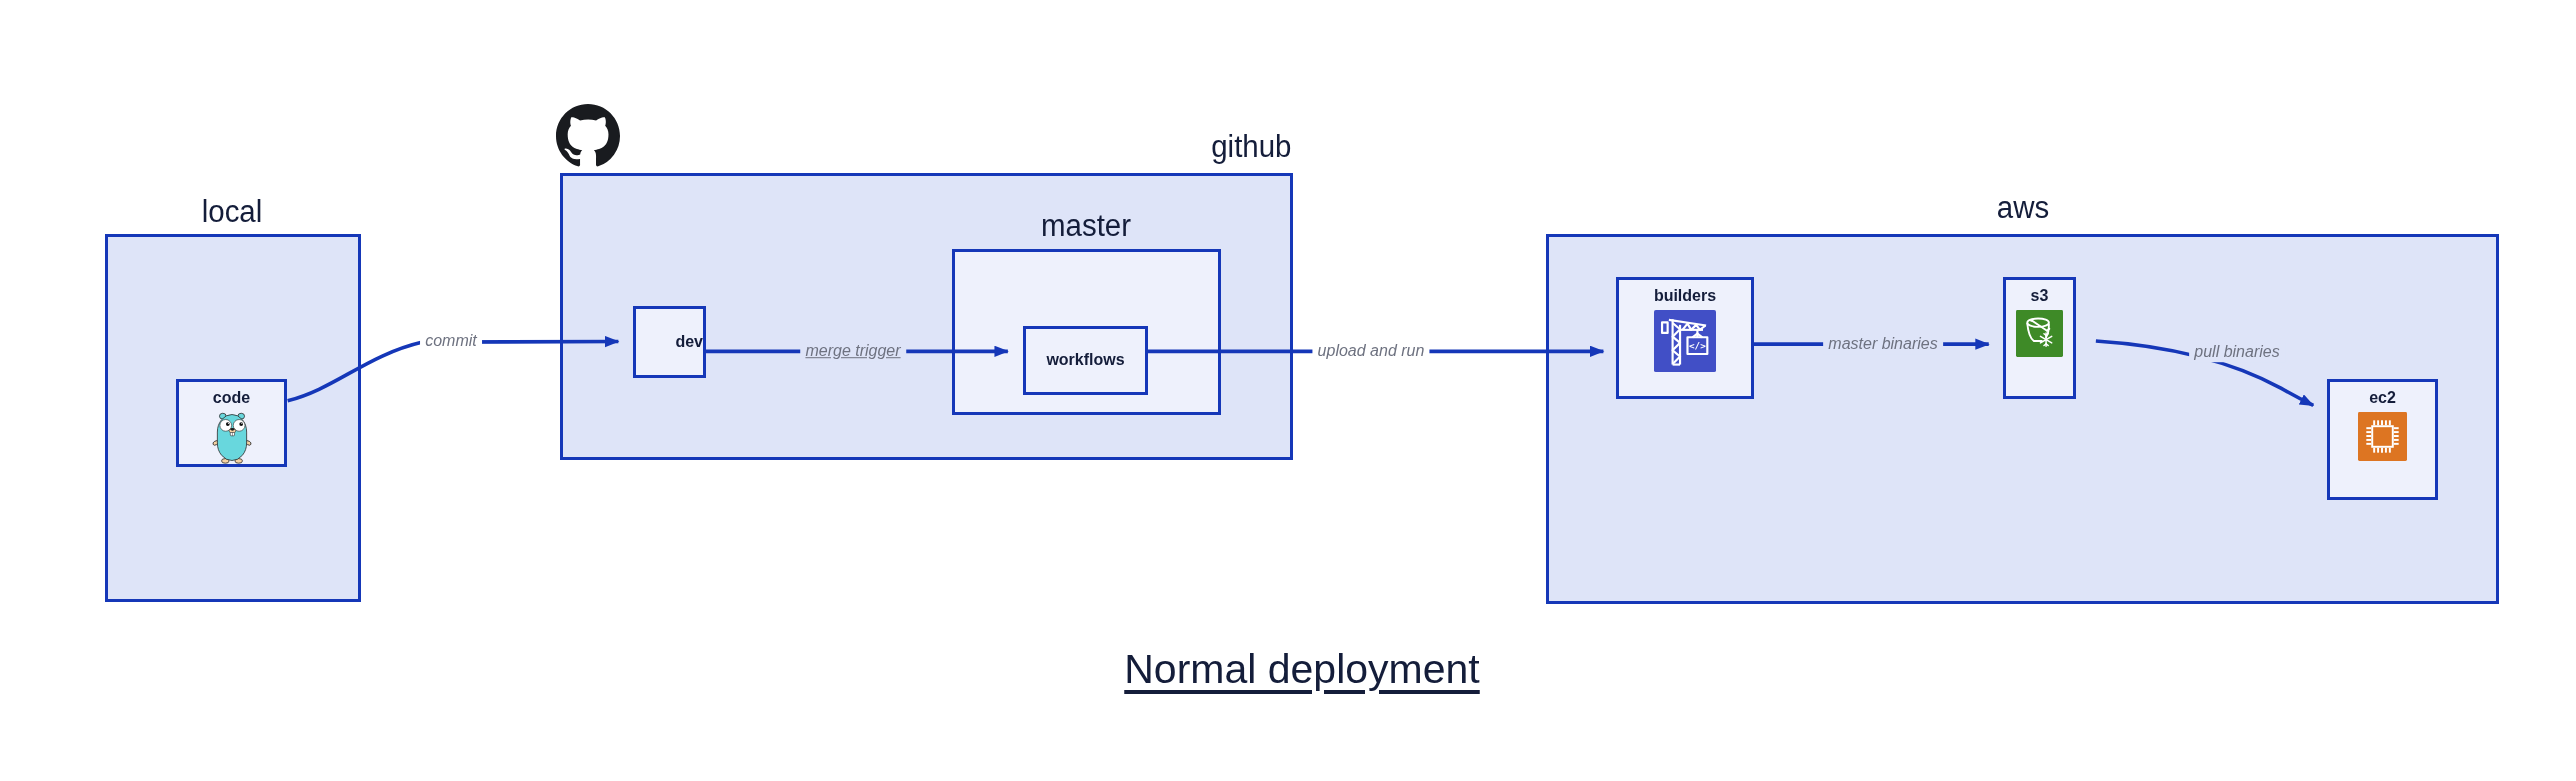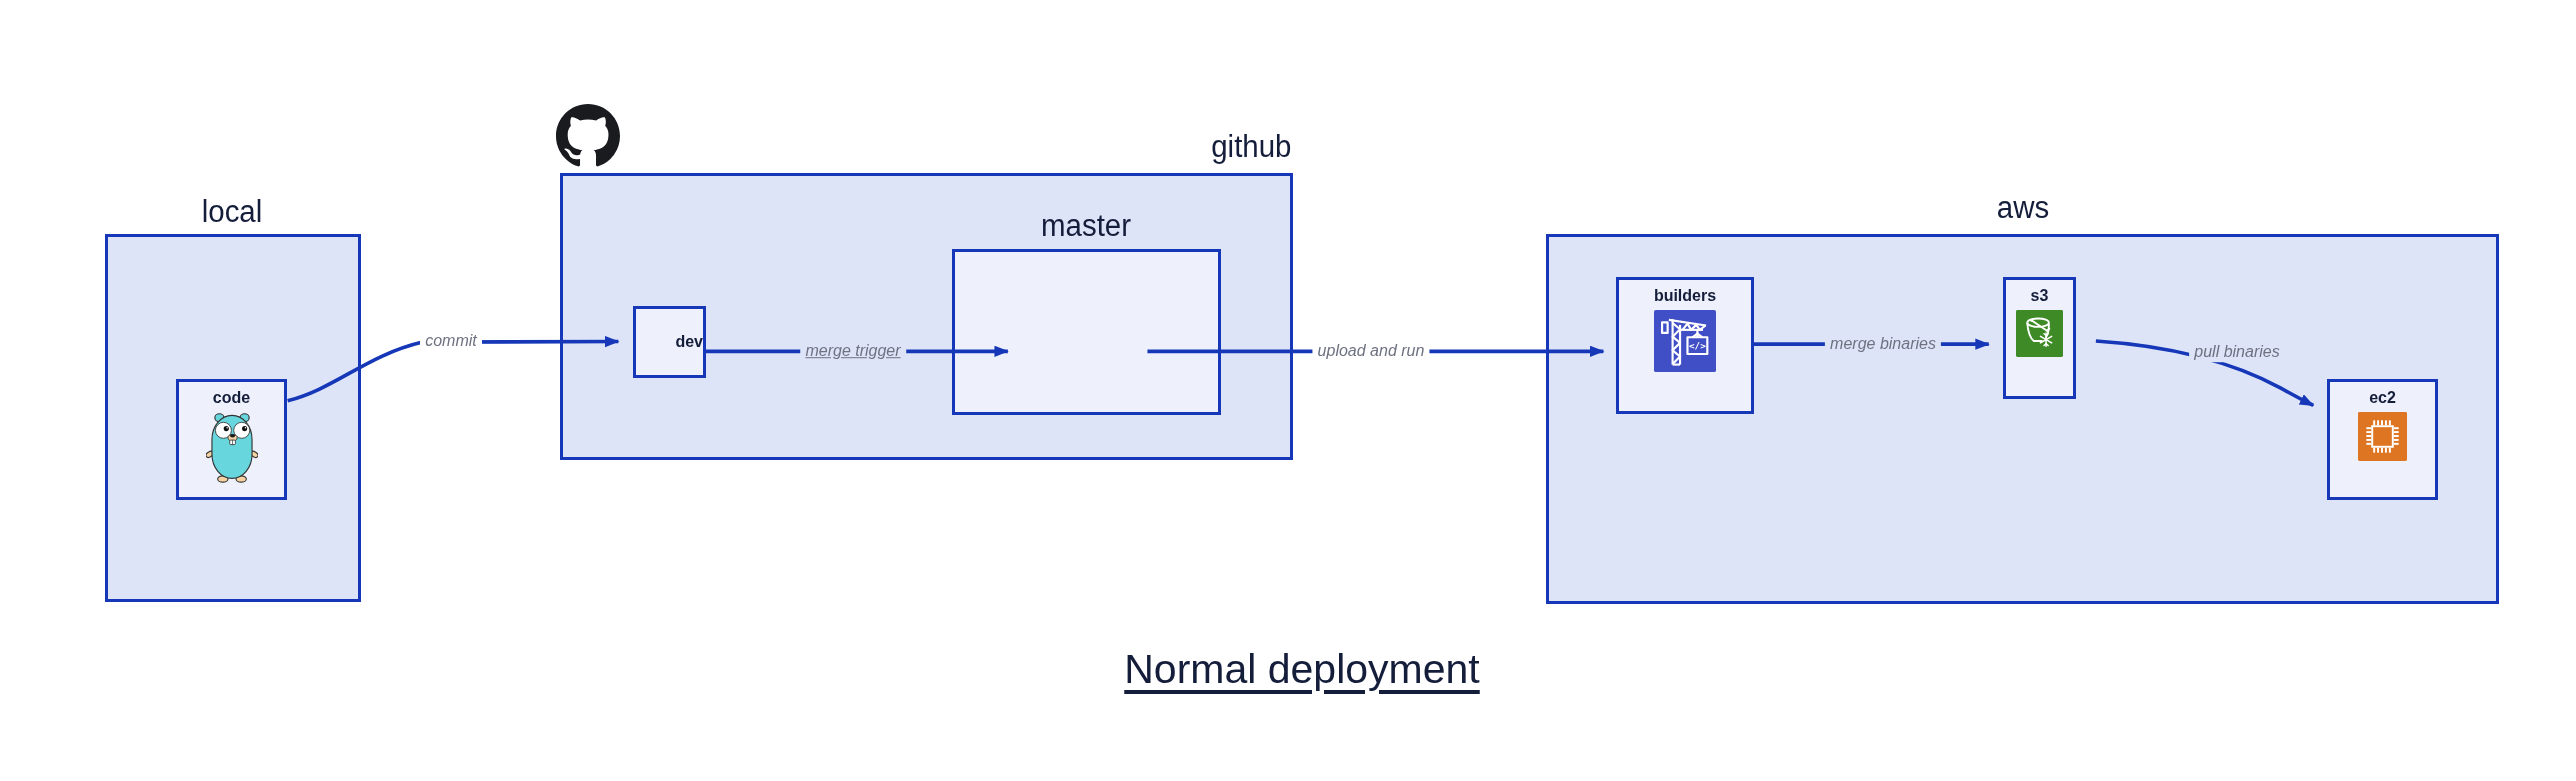--- a/index.html
+++ b/index.html
@@ -97,21 +97,21 @@
         <path d="M0,0 L28,11 L0,22 Z" style="fill:var(--border-blue)"></path>
       </marker>
     </defs>
     <path class="edge" d="M 558 778 C 650 755, 710 690, 820 664 L 1200 663" marker-end="url(#ah)"></path>
     <path class="edge" d="M 1370 682 L 1956 682" marker-end="url(#ah)"></path>
     <path class="edge" d="M 2227 682 L 3112 682" marker-end="url(#ah)"></path>
     <path class="edge" d="M 3404 668 L 3860 668" marker-end="url(#ah)"></path>
     <path class="edge" d="M 4068 662 C 4220 672, 4340 706, 4428 754 C 4458 771, 4478 781, 4490 787" marker-end="url(#ah)"></path>
   </svg>
 
-  <div class="node-box stack" style="left:176px;top:379px;width:111px;height:121px;">
+  <div class="node-box stack" style="left:176px;top:379px;width:111px;height:88px;">
     <div class="node-label">code</div>
     <svg width="52" height="71" viewBox="0 0 90 124">
       <g stroke="#333" stroke-width="2">
         <ellipse cx="23" cy="10" rx="8" ry="7" style="fill:var(--gopher-teal)"></ellipse>
         <ellipse cx="67" cy="10" rx="8" ry="7" style="fill:var(--gopher-teal)"></ellipse>
         <ellipse cx="6" cy="74" rx="7" ry="4.5" style="fill:var(--gopher-skin)" transform="rotate(-30 6 74)"></ellipse>
         <ellipse cx="84" cy="74" rx="7" ry="4.5" style="fill:var(--gopher-skin)" transform="rotate(30 84 74)"></ellipse>
         <ellipse cx="29" cy="117" rx="9" ry="5.5" style="fill:var(--gopher-skin)"></ellipse>
         <ellipse cx="61" cy="117" rx="9" ry="5.5" style="fill:var(--gopher-skin)"></ellipse>
         <rect x="10" y="6" width="70" height="110" rx="35" ry="42" style="fill:var(--gopher-teal)"></rect>
@@ -126,22 +126,25 @@
       <ellipse cx="46" cy="41.5" rx="4.5" ry="3.2" fill="#1c1c1c"></ellipse>
       <rect x="41" y="49" width="10" height="8" rx="2" fill="#fff" stroke="#333" stroke-width="1.5"></rect>
       <line x1="46" y1="49" x2="46" y2="57" stroke="#333" stroke-width="1.2"></line>
     </svg>
   </div>
 
   <div class="node-box center" style="left:633px;top:306px;width:73px;height:72px;align-items:flex-end;">
     <div class="node-label">dev</div>
   </div>
 
-
-  <div class="node-box stack" style="left:1616px;top:277px;width:138px;height:137px;">
+  <div class="node-box center" style="left:1023px;top:326px;width:125px;height:69px;">
+    <div class="node-label">workflows</div>
+  </div>
+
+  <div class="node-box stack" style="left:1616px;top:277px;width:138px;height:122px;">
     <div class="node-label">builders</div>
     <svg width="62" height="62" viewBox="0 0 100 100">
       <rect width="100" height="100" rx="3" style="fill:var(--codebuild-purple)"></rect>
       <g stroke="#fff" stroke-width="3.5" fill="none" stroke-linejoin="round">
         <rect x="13" y="20" width="9" height="17"></rect>
         <line x1="30" y1="15" x2="30" y2="88"></line>
         <line x1="42" y1="24" x2="42" y2="88"></line>
         <line x1="30" y1="88" x2="42" y2="88"></line>
         <polyline points="30,21 42,31 30,43 42,53 30,65 42,75 30,87"></polyline>
         <line x1="24" y1="16" x2="84" y2="25"></line>
@@ -205,19 +208,19 @@
         <line x1="73" y1="49" x2="83" y2="49"></line>
           <line x1="73" y1="57" x2="83" y2="57"></line>
         <line x1="73" y1="65" x2="83" y2="65"></line>
       </g>
     </svg>
   </div>
 
   <div class="edge-label on-white" style="left:451px;top:341px;">commit</div>
   <div class="edge-label on-fill" style="left:853px;top:351px;text-decoration:underline;">merge trigger</div>
   <div class="edge-label on-white" style="left:1371px;top:351px;">upload and run</div>
-  <div class="edge-label on-fill" style="left:1883px;top:344px;">merge binaries</div>
+  <div class="edge-label on-fill" style="left:1883px;top:344px;">master binaries</div>
   <div class="edge-label on-fill" style="left:2217px;top:352px;margin-left:20px;">pull binaries</div>
 
   <div class="diagram-title">Normal deployment</div>
 
 </div>
 
 
 </body></html>

